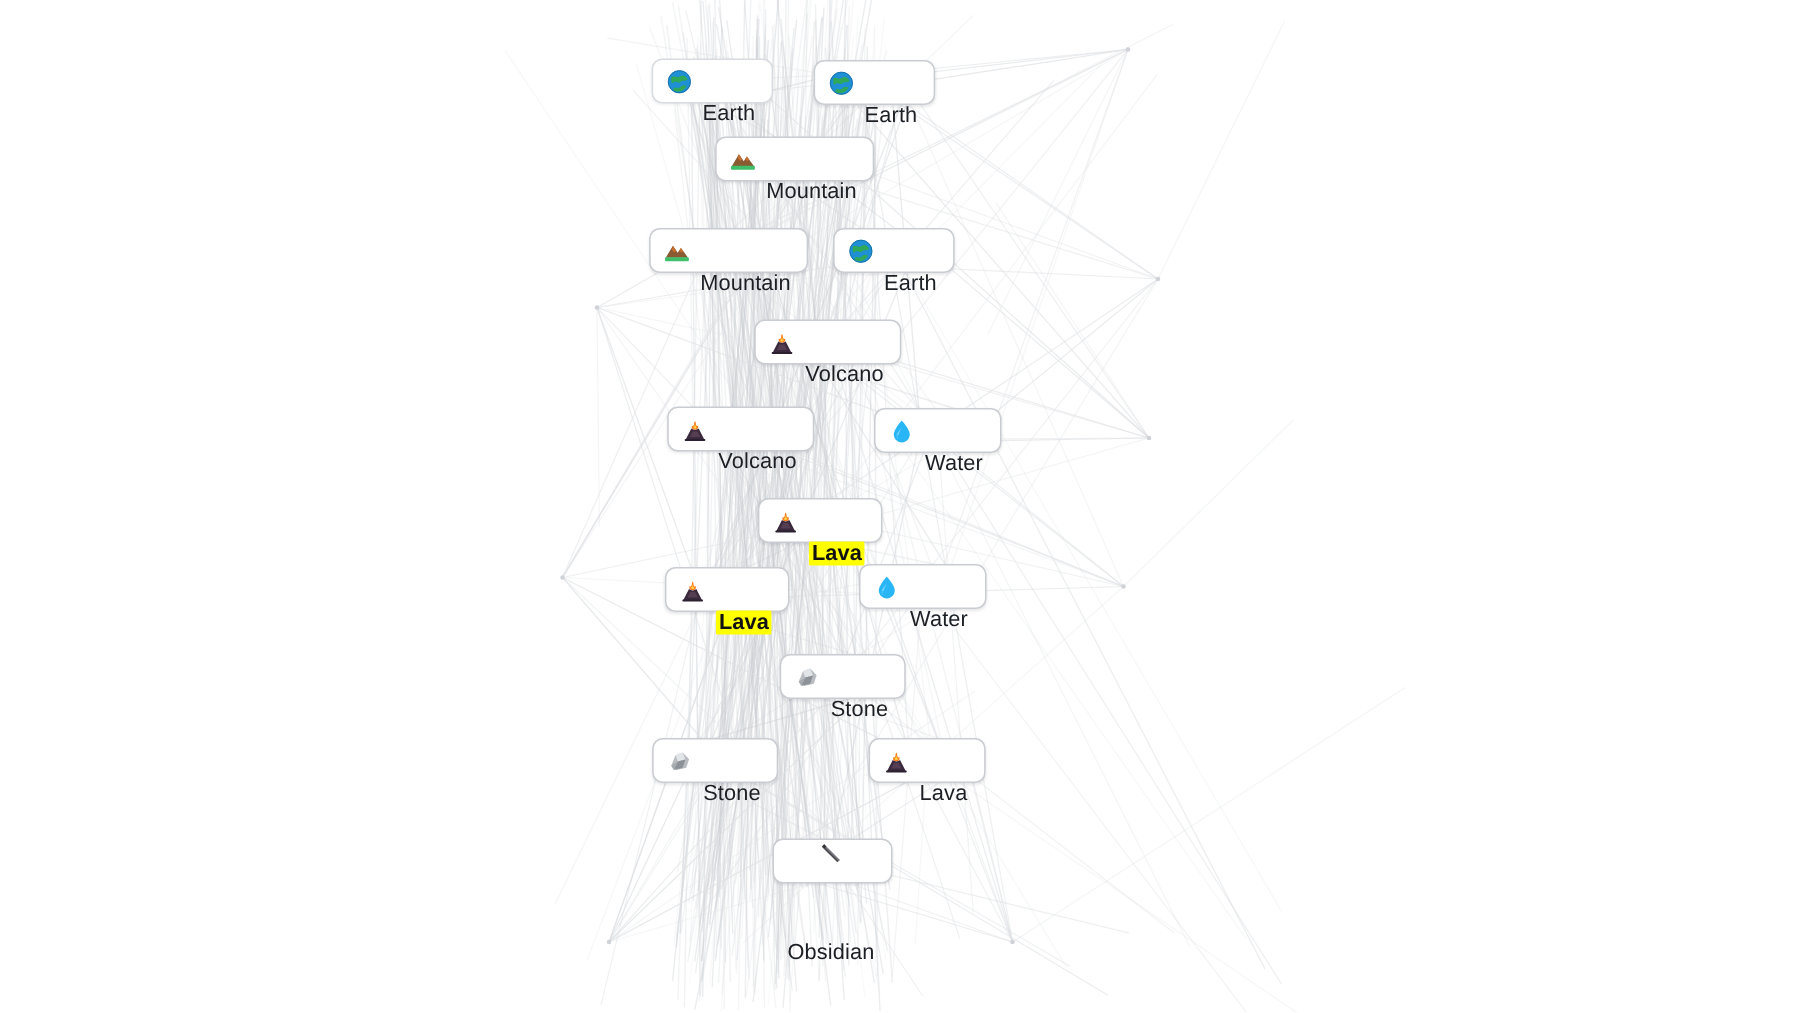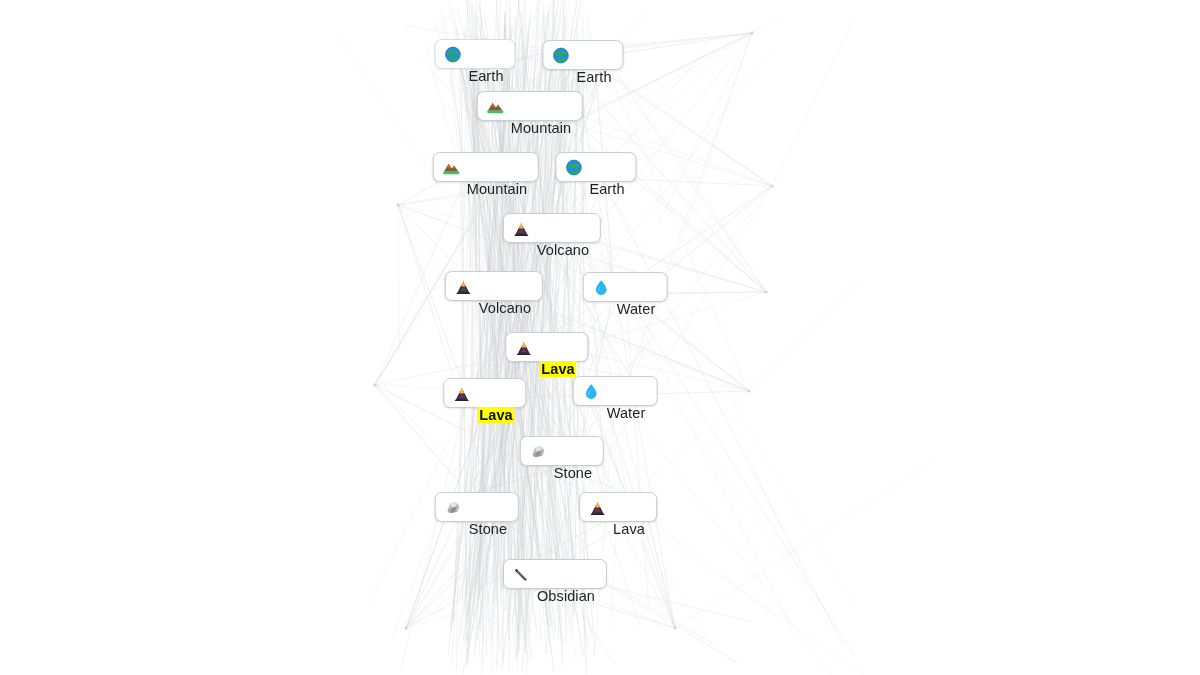--- a/index.html
+++ b/index.html
@@ -621,21 +621,21 @@
           <svg class="ico" viewBox="0 0 32 32">
             <path d="M16 5c1.8 2 .4 3.6 1.6 5.2C18.8 11.8 20 11 20 11s.4 2.6-1 4c-1.2 1.2-3 .8-3 .8s-2 .4-3.2-.8C11.4 13.6 12 11 12 11s1.2.8 2.4-.8C15.6 8.6 14.2 7 16 5z" fill="#ff7a18"></path>
             <path d="M16 9c.8 1 .2 1.8.8 2.6.6.8 1.2.4 1.2.4s.2 1.4-.5 2.1c-.6.6-1.5.4-1.5.4s-1 .2-1.6-.4c-.7-.7-.4-2.1-.4-2.1s.6.4 1.2-.4c.6-.8 0-1.6.8-2.6z" fill="#ffd24a"></path>
             <path d="M11.4 14.5L4 29h24l-7.4-14.5c-1.3 1.2-3 1.7-4.6 1.7s-3.3-.5-4.6-1.7z" fill="#3b2a3d"></path>
             <path d="M13.2 17.6L9.6 25h12.8l-3.6-7.4c-.9.5-1.9.7-2.8.7s-1.9-.2-2.8-.7z" fill="#6c4f64" opacity="0.55"></path>
             <rect x="3" y="27.6" width="26" height="2.4" rx="1.2" fill="#2b2030"></rect>
           </svg>
         </span>
         <span class="node-label">Lava</span>
       </div>
-      <div class="node" style="left: 555px; top: 574px;">
+      <div class="node" style="left: 555px; top: 574px; flex-direction: column;">
         <span style="display: flex;">
           <svg class="ico" viewBox="0 0 32 32">
             <path d="M6.5 5.5 26 25 23 28 3.5 8.5z" fill="#4a4a4f"></path>
             <path d="M6.5 5.5 26 25l-1.4 1.4L5.1 6.9z" fill="#7b7b82"></path>
             <path d="M4.4 7.6 6.6 5.4l2.6 2.6-2.2 2.2z" fill="#2f2f34"></path>
           </svg>
         </span>
         <span class="node-label">Obsidian</span>
       </div>
     </div>

